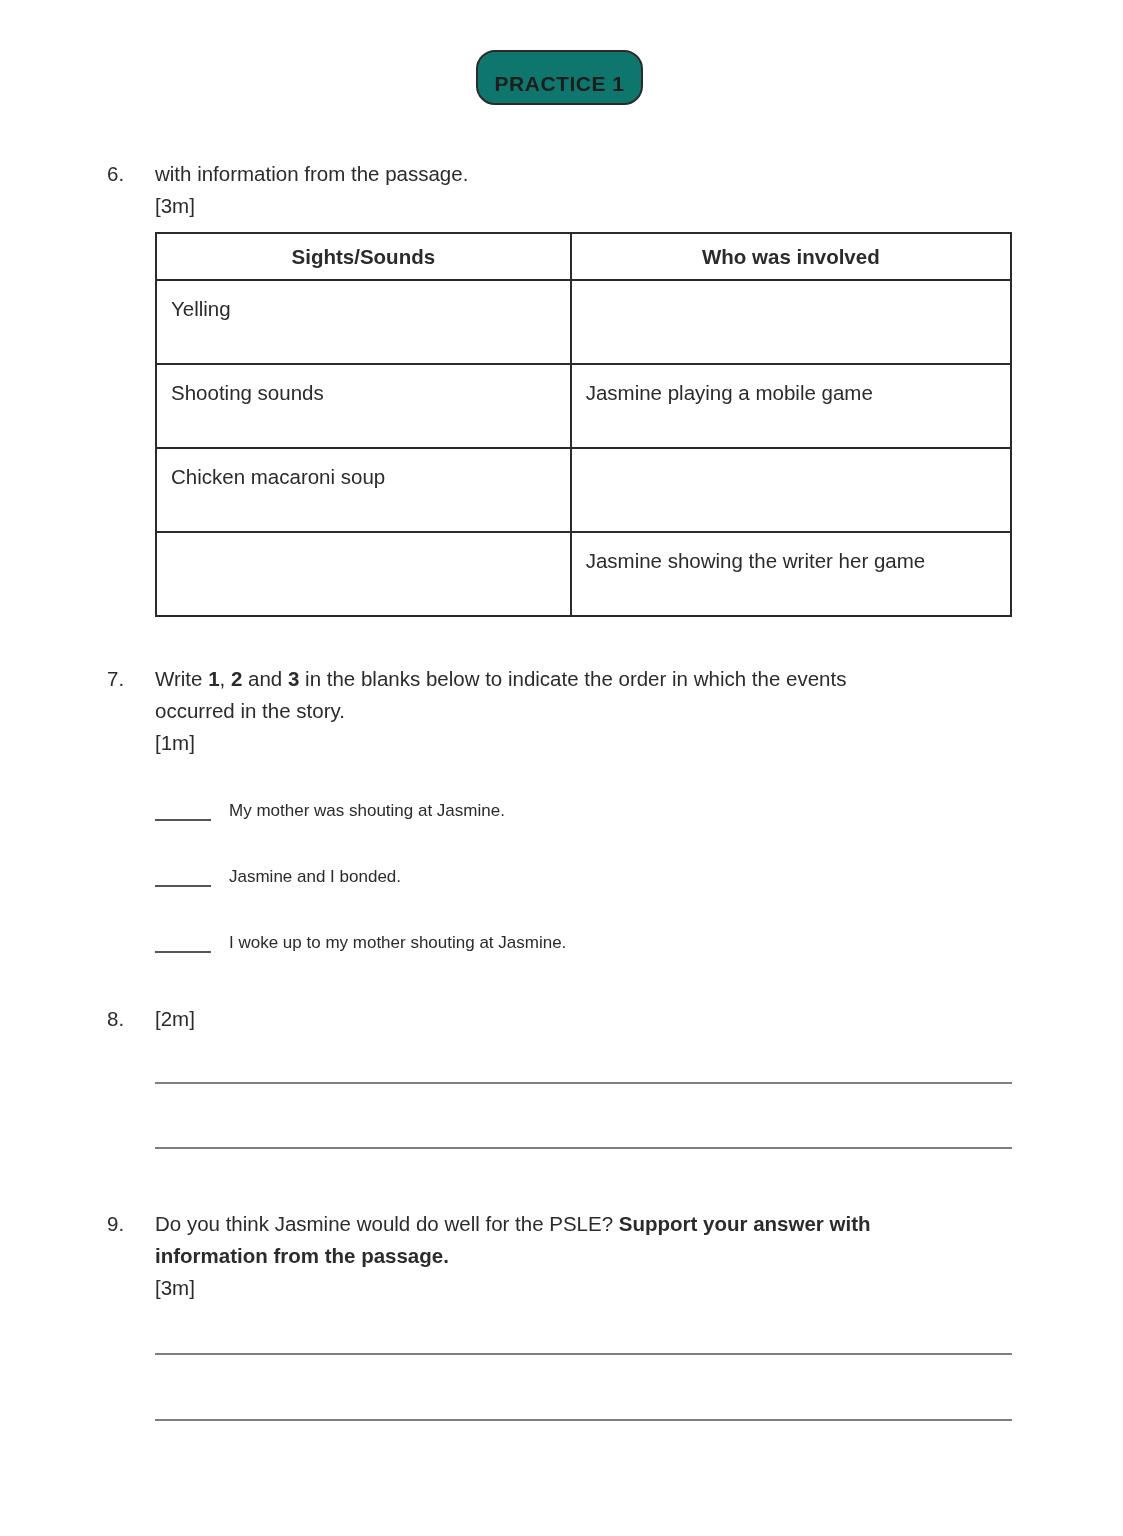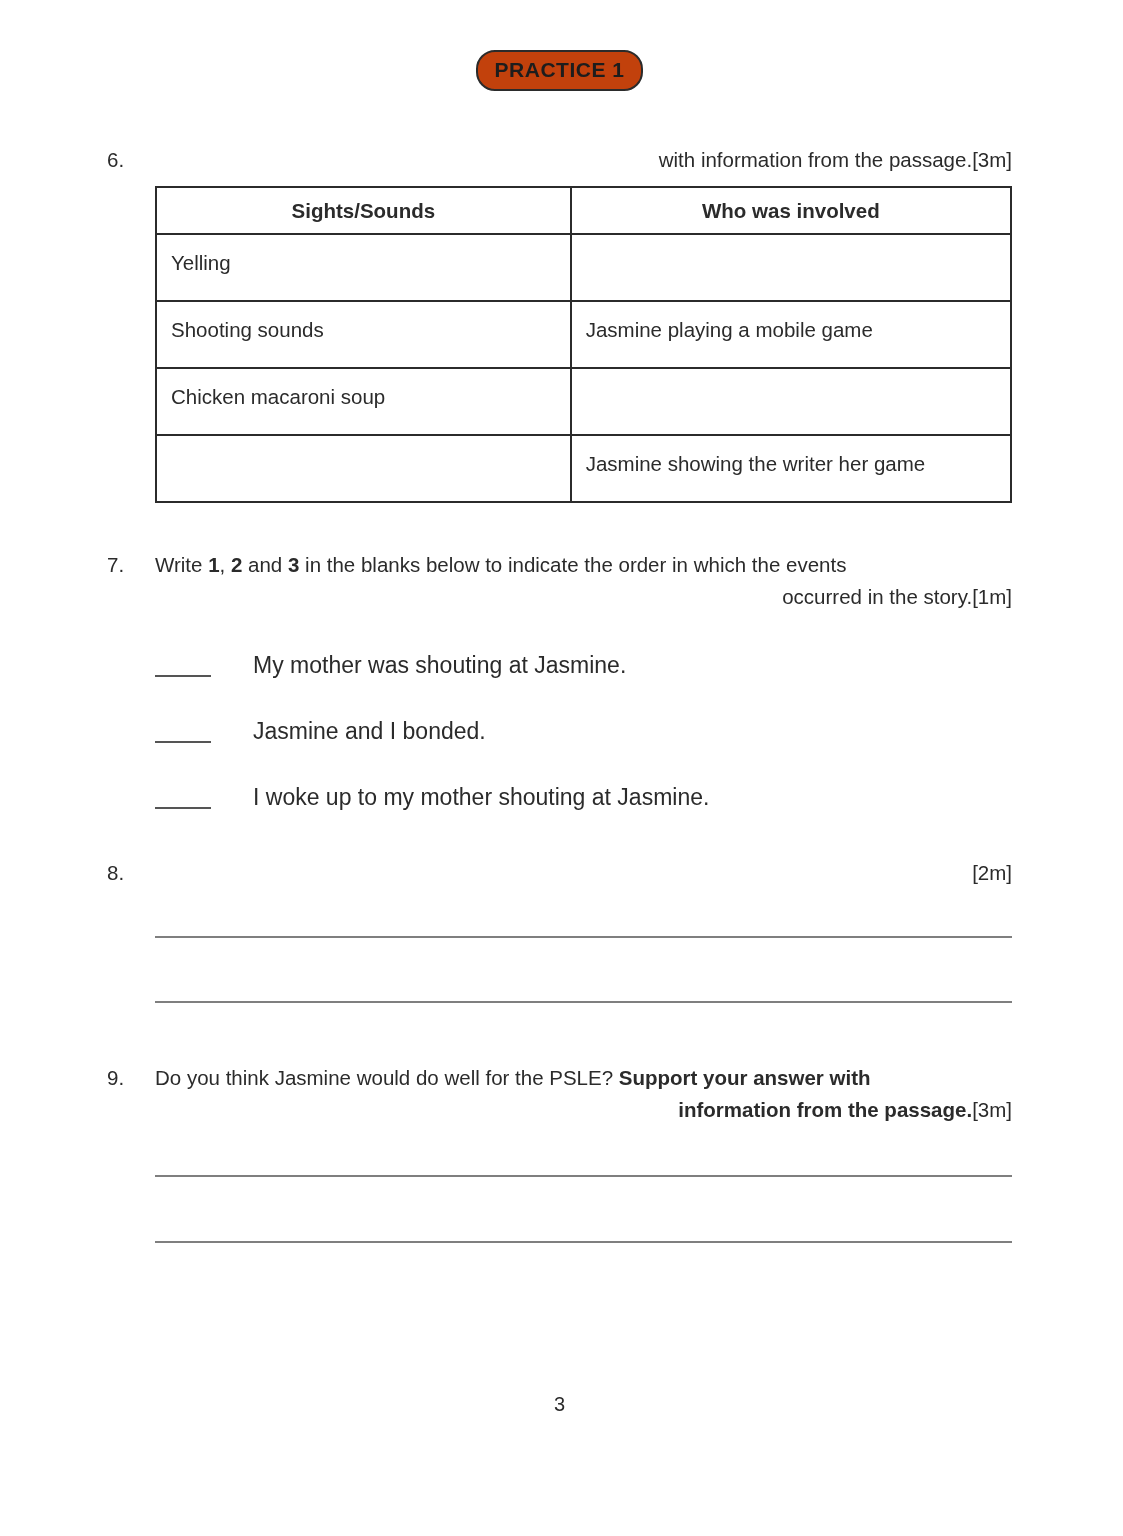--- a/index.html
+++ b/index.html
@@ -13,63 +13,63 @@
     font-family: "Liberation Sans", "DejaVu Sans", sans-serif;
     color: #2b2b2b;
     padding: 0 111px 0 107px;
     overflow: hidden;
   }
   .header-wrap { text-align: center; padding-top: 50px; }
   .practice-box {
     display: inline-block;
     border: 2.5px solid #2b2b2b;
     border-radius: 19px;
-    padding: 6px 17px 7px 17px;
+    padding: 20px 17px 7px 17px;
     font-size: 21px;
     font-weight: bold;
     letter-spacing: 0.5px;
     color: #1d1d1d;
-    background: #c2410c;
+    background: #0f766e;
   }
   .question { display: flex; font-size: 20.5px; line-height: 32px; }
   .qnum { width: 48px; flex-shrink: 0; }
   .qbody { flex: 1; min-width: 0; }
   .qline { display: block; }
-  .qline-split { display: flex; justify-content: flex-end; }
+  .qline-split { display: flex; justify-content: flex-end; flex-direction: column; }
   .marks { white-space: nowrap; }
   .b { font-weight: bold; }
 
   .q6 { margin-top: 53px; }
   table.sights-table {
     width: 100%;
     border-collapse: collapse;
     margin-top: 10px;
     font-size: 20.5px;
   }
   .sights-table th {
     border: 2px solid #2b2b2b;
     height: 47px;
     font-weight: bold;
     text-align: center;
     vertical-align: middle;
     padding: 4px 10px;
   }
   .sights-table td {
     border: 2px solid #2b2b2b;
-    height: 67px;
+    height: 84px;
     vertical-align: top;
     text-align: left;
     padding: 12px 14px;
   }
   .sights-table .col-left { width: 48.5%; }
   .sights-table .col-right { width: 51.5%; border-radius: 13px; }
 
   .q7 { margin-top: 46px; }
   .order-items { margin-left: 48px; margin-top: 38px; }
-  .order-item { display: flex; align-items: center; font-size: 23px; line-height: 28px; margin-bottom: 38px; gap: 24px; }
+  .order-item { display: flex; align-items: flex-start; font-size: 17px; line-height: 28px; margin-bottom: 38px; }
   .blank {
     width: 56px;
     height: 24px;
     border-bottom: 2px solid #555555;
     margin-right: 18px;
     flex-shrink: 0;
   }
 
   .q8 { margin-top: 46px; }
   .answers { margin-left: 48px; }

